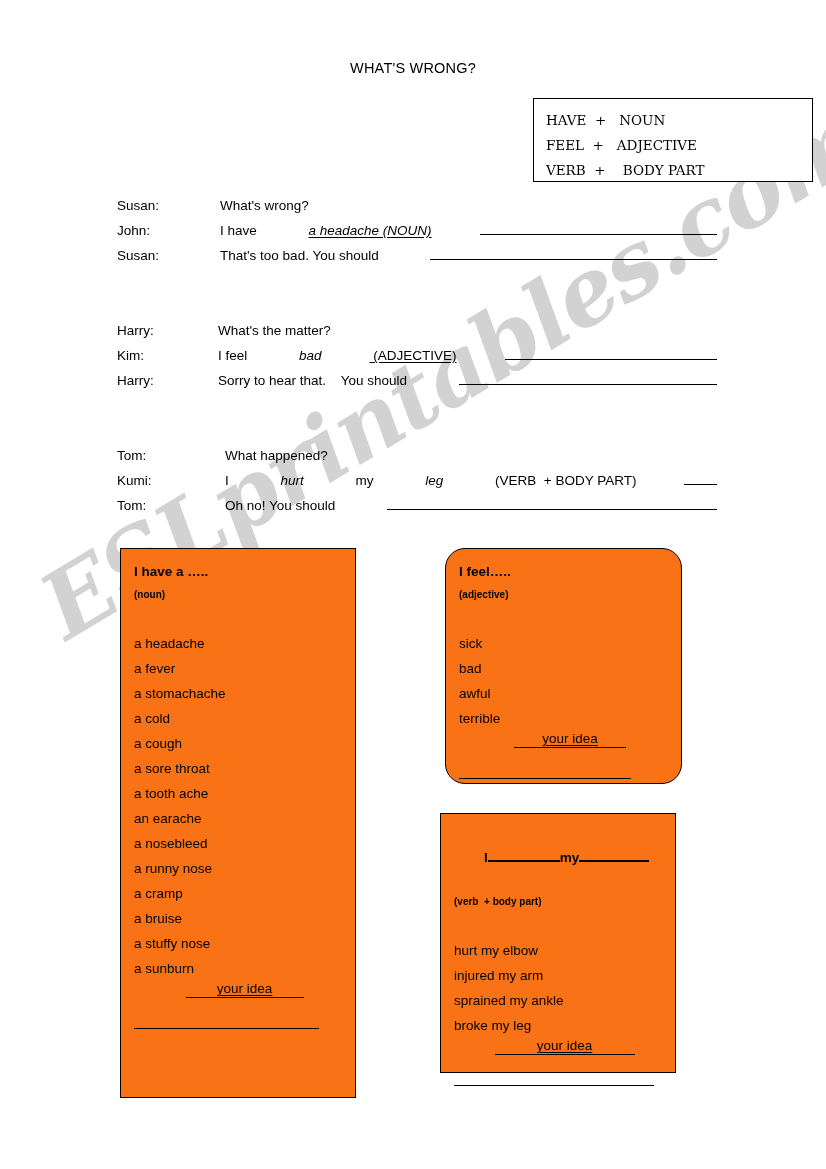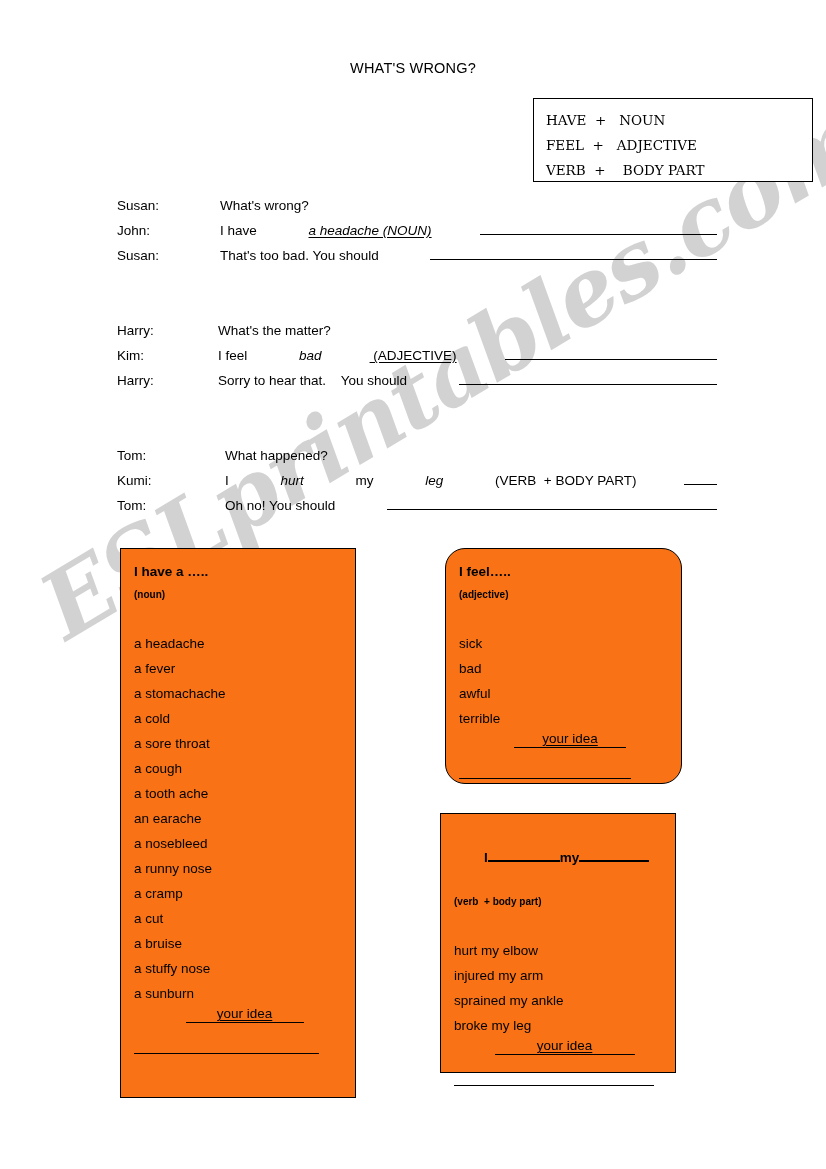--- a/index.html
+++ b/index.html
@@ -241,28 +241,27 @@
     </div>
 
     <div class="box" id="box-noun">
       <div class="box-title">I have a …..</div>
       <div class="box-sub">(noun)</div>
       <div class="box-gap"></div>
       <div class="box-item">a headache</div>
       <div class="box-item">a fever</div>
       <div class="box-item">a stomachache</div>
       <div class="box-item">a cold</div>
+      <div class="box-item">a cough</div>
       <div class="box-item">a sore throat</div>
-      <div class="box-item">a cough</div>
       <div class="box-item">a tooth ache</div>
       <div class="box-item">an earache</div>
       <div class="box-item">a nosebleed</div>
       <div class="box-item">a runny nose</div>
       <div class="box-item">a cramp</div>
-      <div class="box-item">a cut</div>
       <div class="box-item">a bruise</div>
       <div class="box-item">a stuffy nose</div>
       <div class="box-item">a sunburn</div>
       <div class="idea-row">
         <span class="uline">your idea</span>
         <span class="idea-rule" style="width:118px"></span>
       </div>
       <div class="blank-row">
         <span class="blank-rule" style="width:185px"></span>
       </div>

